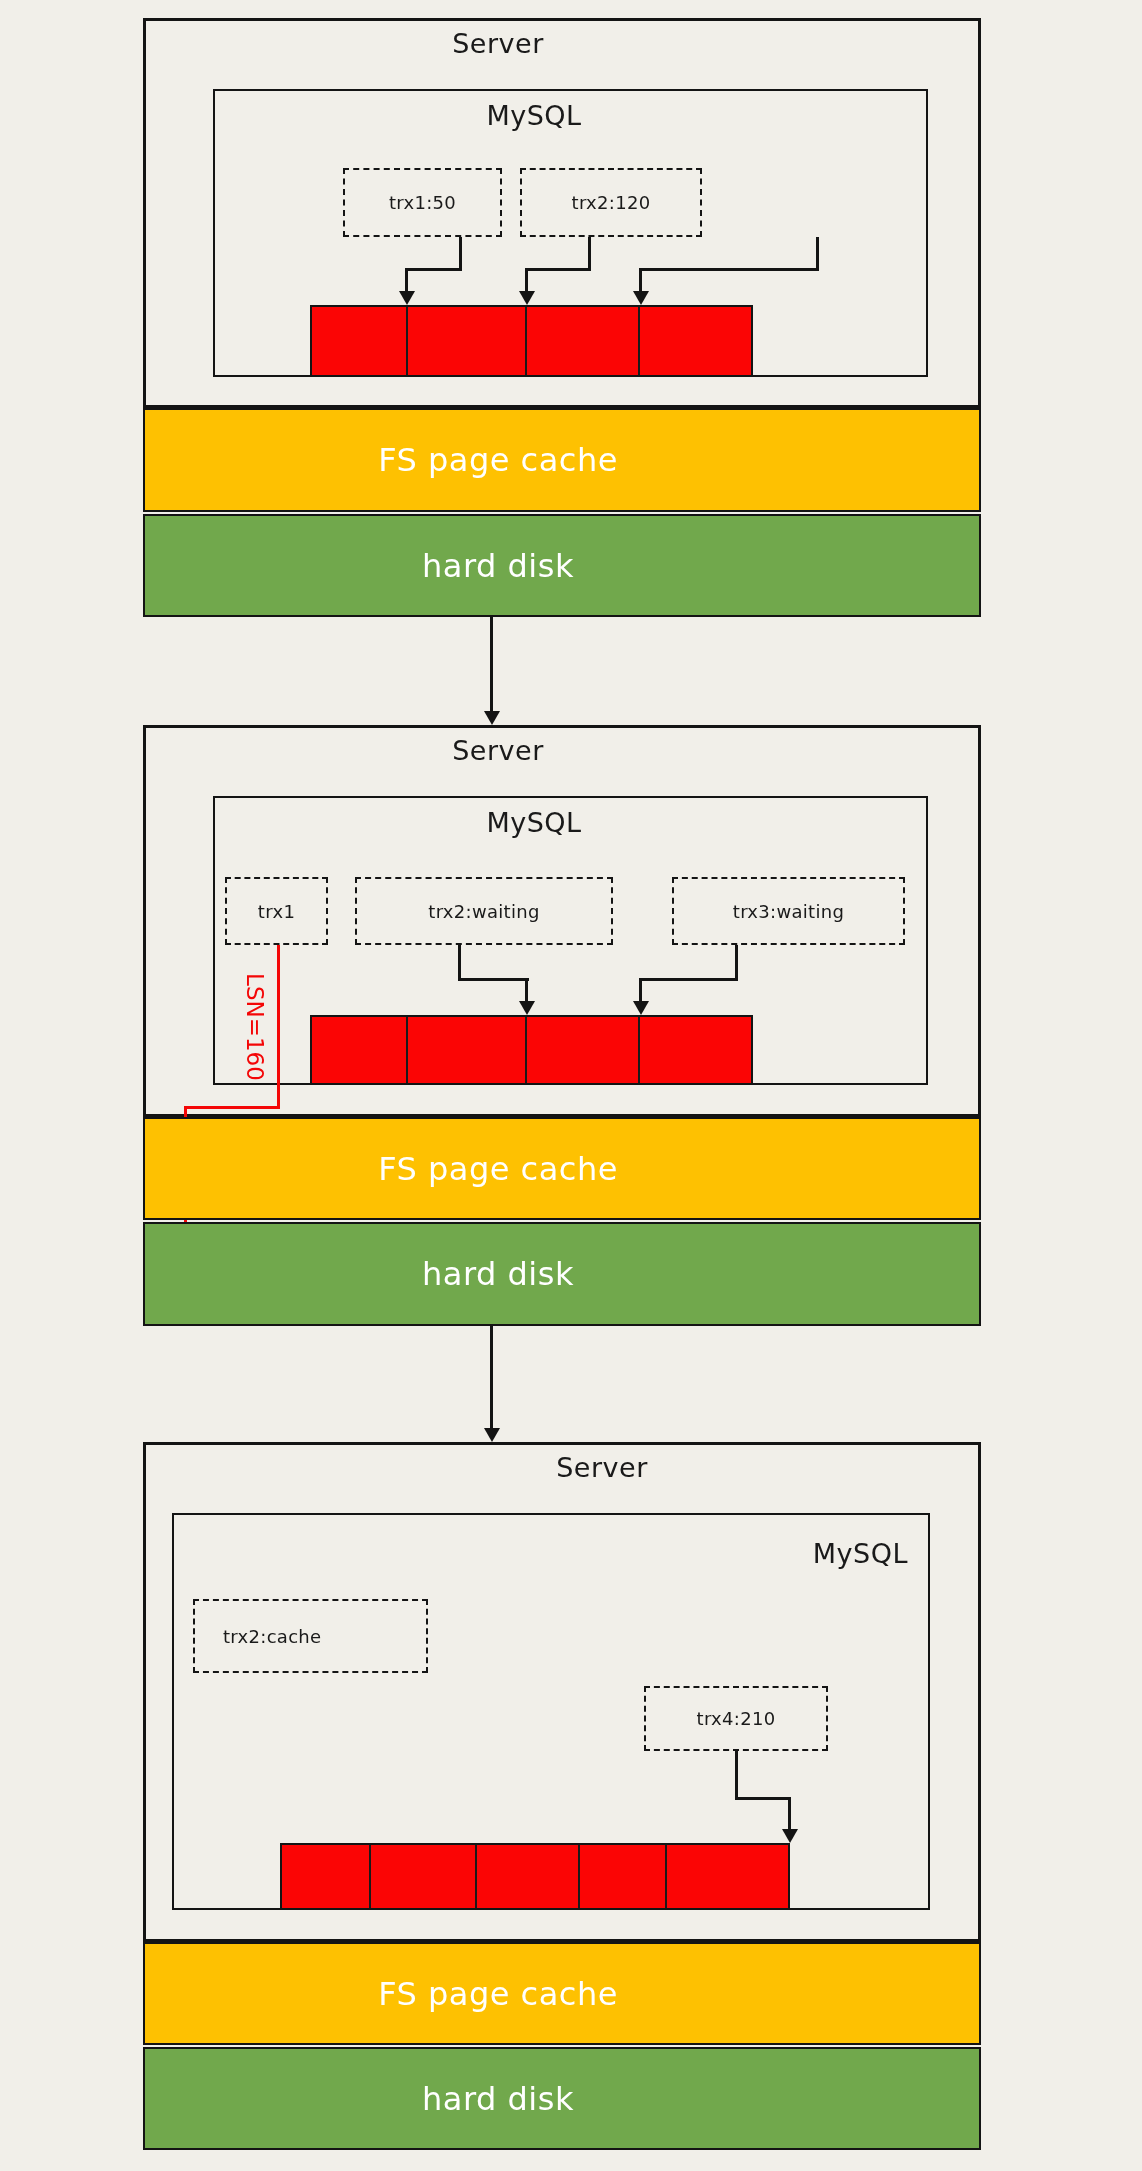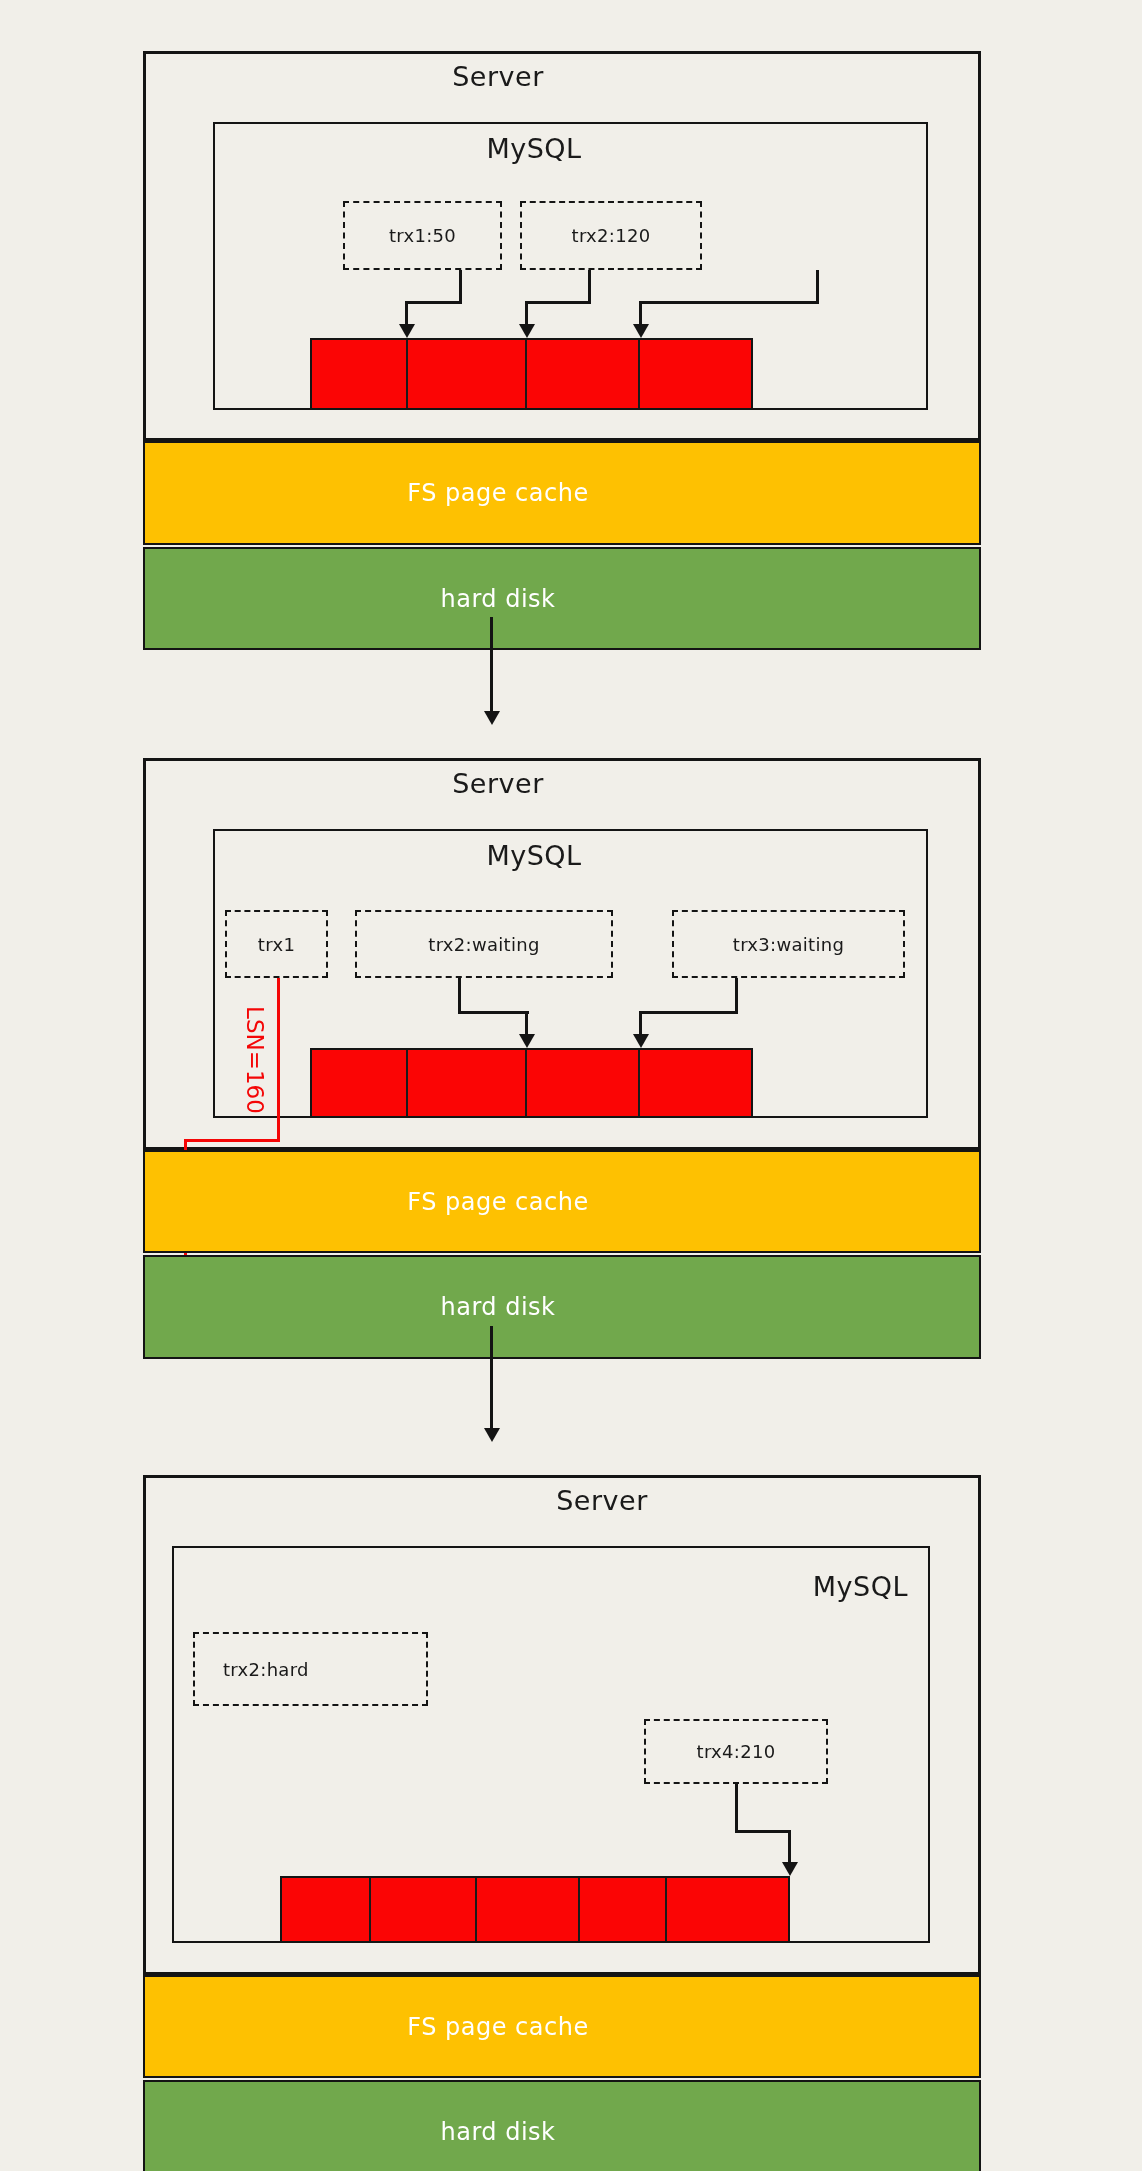--- a/index.html
+++ b/index.html
@@ -2,30 +2,30 @@
 <html><head>
 <meta charset="utf-8">
 <style>
   html,body{margin:0;padding:0;}
   body{
     width:1142px;height:2171px;position:relative;
     background:#F1EFE9;
     font-family:"DejaVu Sans",sans-serif;
     color:#1a1a1a;overflow:hidden;
   }
-  .stage{position:absolute;left:143px;width:838px;margin-top:33px;}
+  .stage{position:absolute;left:143px;width:838px;}
   .server-box{position:absolute;left:0;width:838px;border:3px solid #141414;box-sizing:border-box;background:transparent;}
   .server-label{position:absolute;left:0;width:100%;text-align:center;font-size:27px;letter-spacing:.5px;}
   .mysql-box{position:absolute;border:2px solid #141414;box-sizing:border-box;}
   .mysql-label{position:absolute;left:0;width:100%;text-align:center;font-size:27px;letter-spacing:.5px;}
   .trx-box{position:absolute;border:2.5px dashed #141414;box-sizing:border-box;
     display:flex;align-items:center;justify-content:center;font-size:18px;letter-spacing:.3px;background:transparent;}
   .trx-box.left-al{justify-content:flex-start;padding-left:28px;}
   .band{position:absolute;left:0;width:838px;border:2px solid #141414;box-sizing:border-box;
-    display:flex;align-items:center;justify-content:center;color:#fff;font-size:24px;letter-spacing:.5px;}
+    display:flex;align-items:center;justify-content:center;color:#fff;font-size:32px;letter-spacing:.5px;}
   .band-fs{background:#FEC101;}
   .band-hd{background:#71A84C;}
   .band .shift, .lbl-shift{transform:translateX(-64px);display:inline-block;}
   .buffer{position:absolute;display:flex;border:2px solid #141414;box-sizing:border-box;background:#FB0505;}
   .buffer .cell{height:100%;box-sizing:border-box;border-right:2px solid #1a1a1a;background:#FB0505;}
   .buffer .cell:last-child{border-right:none;}
   .vline{position:absolute;width:3px;background:#141414;}
   .hline{position:absolute;height:3px;background:#141414;}
   .ahead{position:absolute;width:0;height:0;border-left:8px solid transparent;border-right:8px solid transparent;border-top:14px solid #141414;}
   .red-ln{background:#F40606;}
@@ -132,21 +132,21 @@
 <div class="vline" style="left:490px;top:1326px;height:102px;"></div>
 <div class="ahead" style="left:484px;top:1428px;"></div>
 
 <div class="stage" style="top:1442px;height:708px;">
   <div class="server-box" style="top:0;height:500px;"></div>
   <div class="server-label" style="top:10px;"><span style="transform:translateX(40px);display:inline-block;">Server</span></div>
   <div class="mysql-box" style="left:29px;top:71px;width:758px;height:397px;"></div>
   <div class="mysql-label" style="top:96px;left:29px;width:758px;text-align:right;"><span style="padding-right:22px;display:inline-block;">MySQL</span></div>
 
   <div class="trx-box left-al" style="left:50px;top:157px;width:235px;height:74px;">
-      <span>trx2:hard</span>
+      <span>trx2:cache</span>
     </div>
 
   <div class="trx-box" style="left:501px;top:244px;width:184px;height:65px;">
       <span>trx4:210</span>
     </div>
 
   <div class="vline" style="left:592px;top:309px;height:49px;"></div>
   <div class="hline" style="left:592px;top:355px;width:56px;"></div>
   <div class="vline" style="left:645px;top:355px;height:33px;"></div>
   <div class="ahead" style="left:639px;top:387px;"></div>

